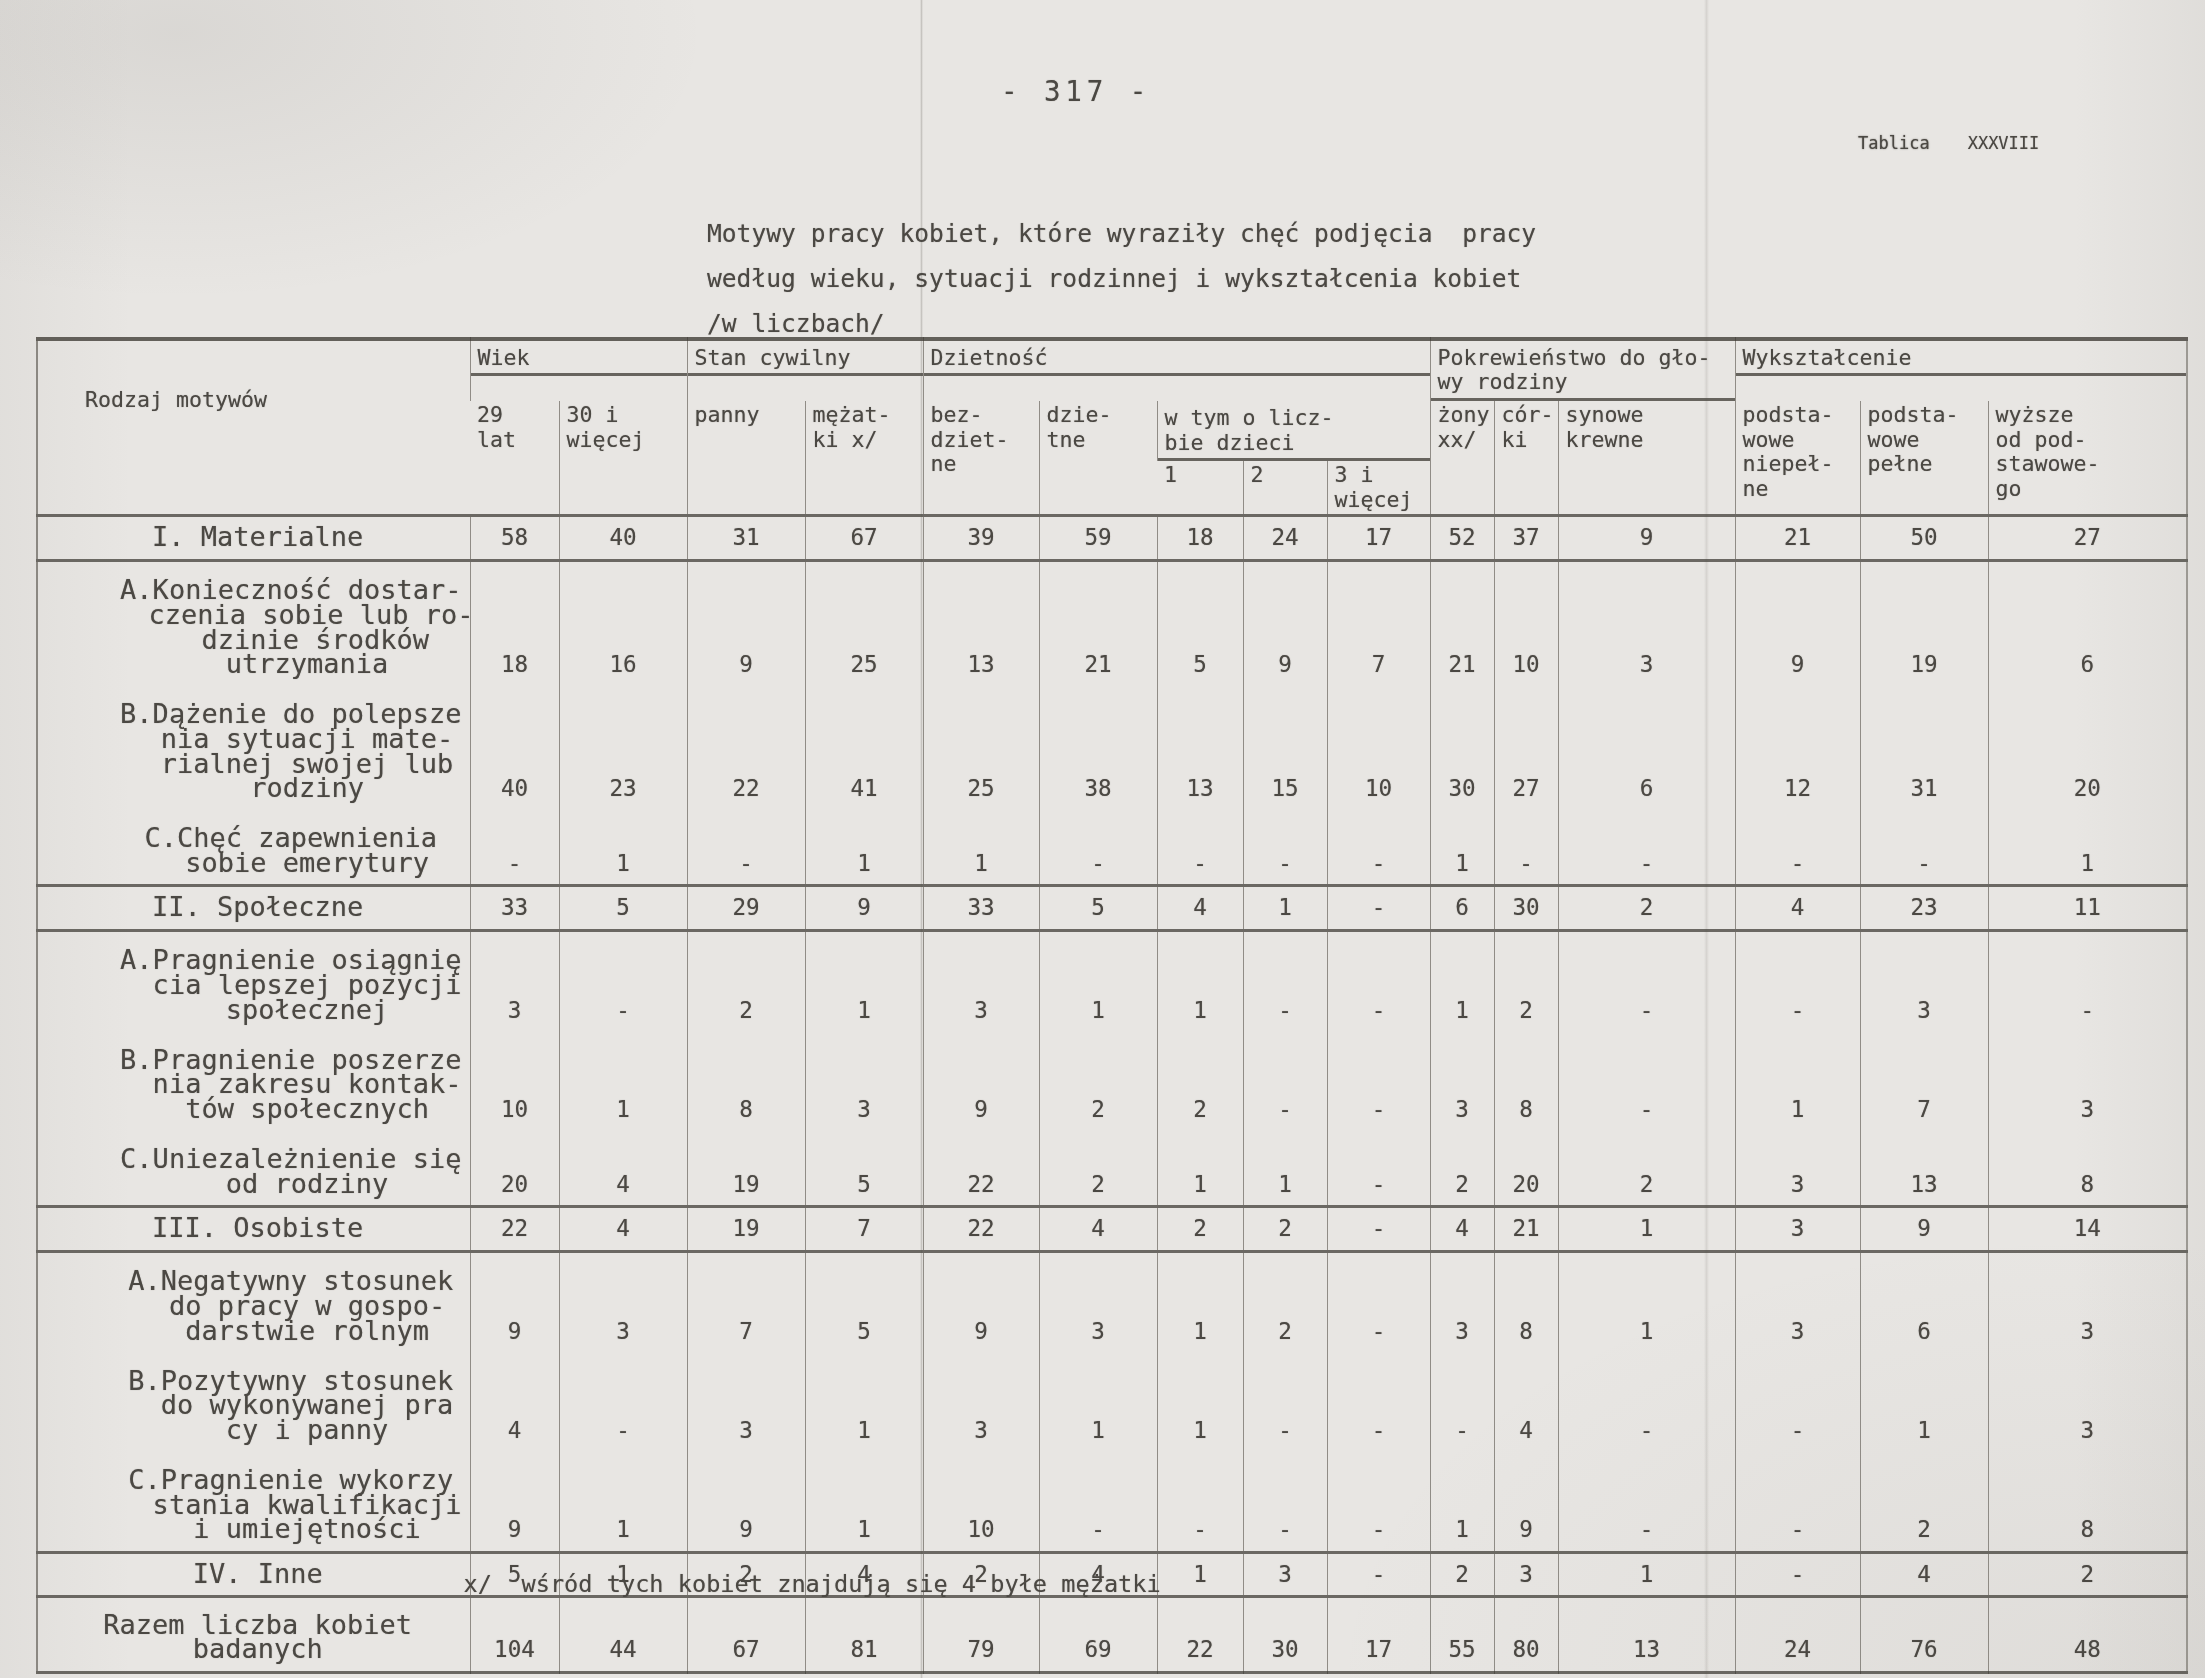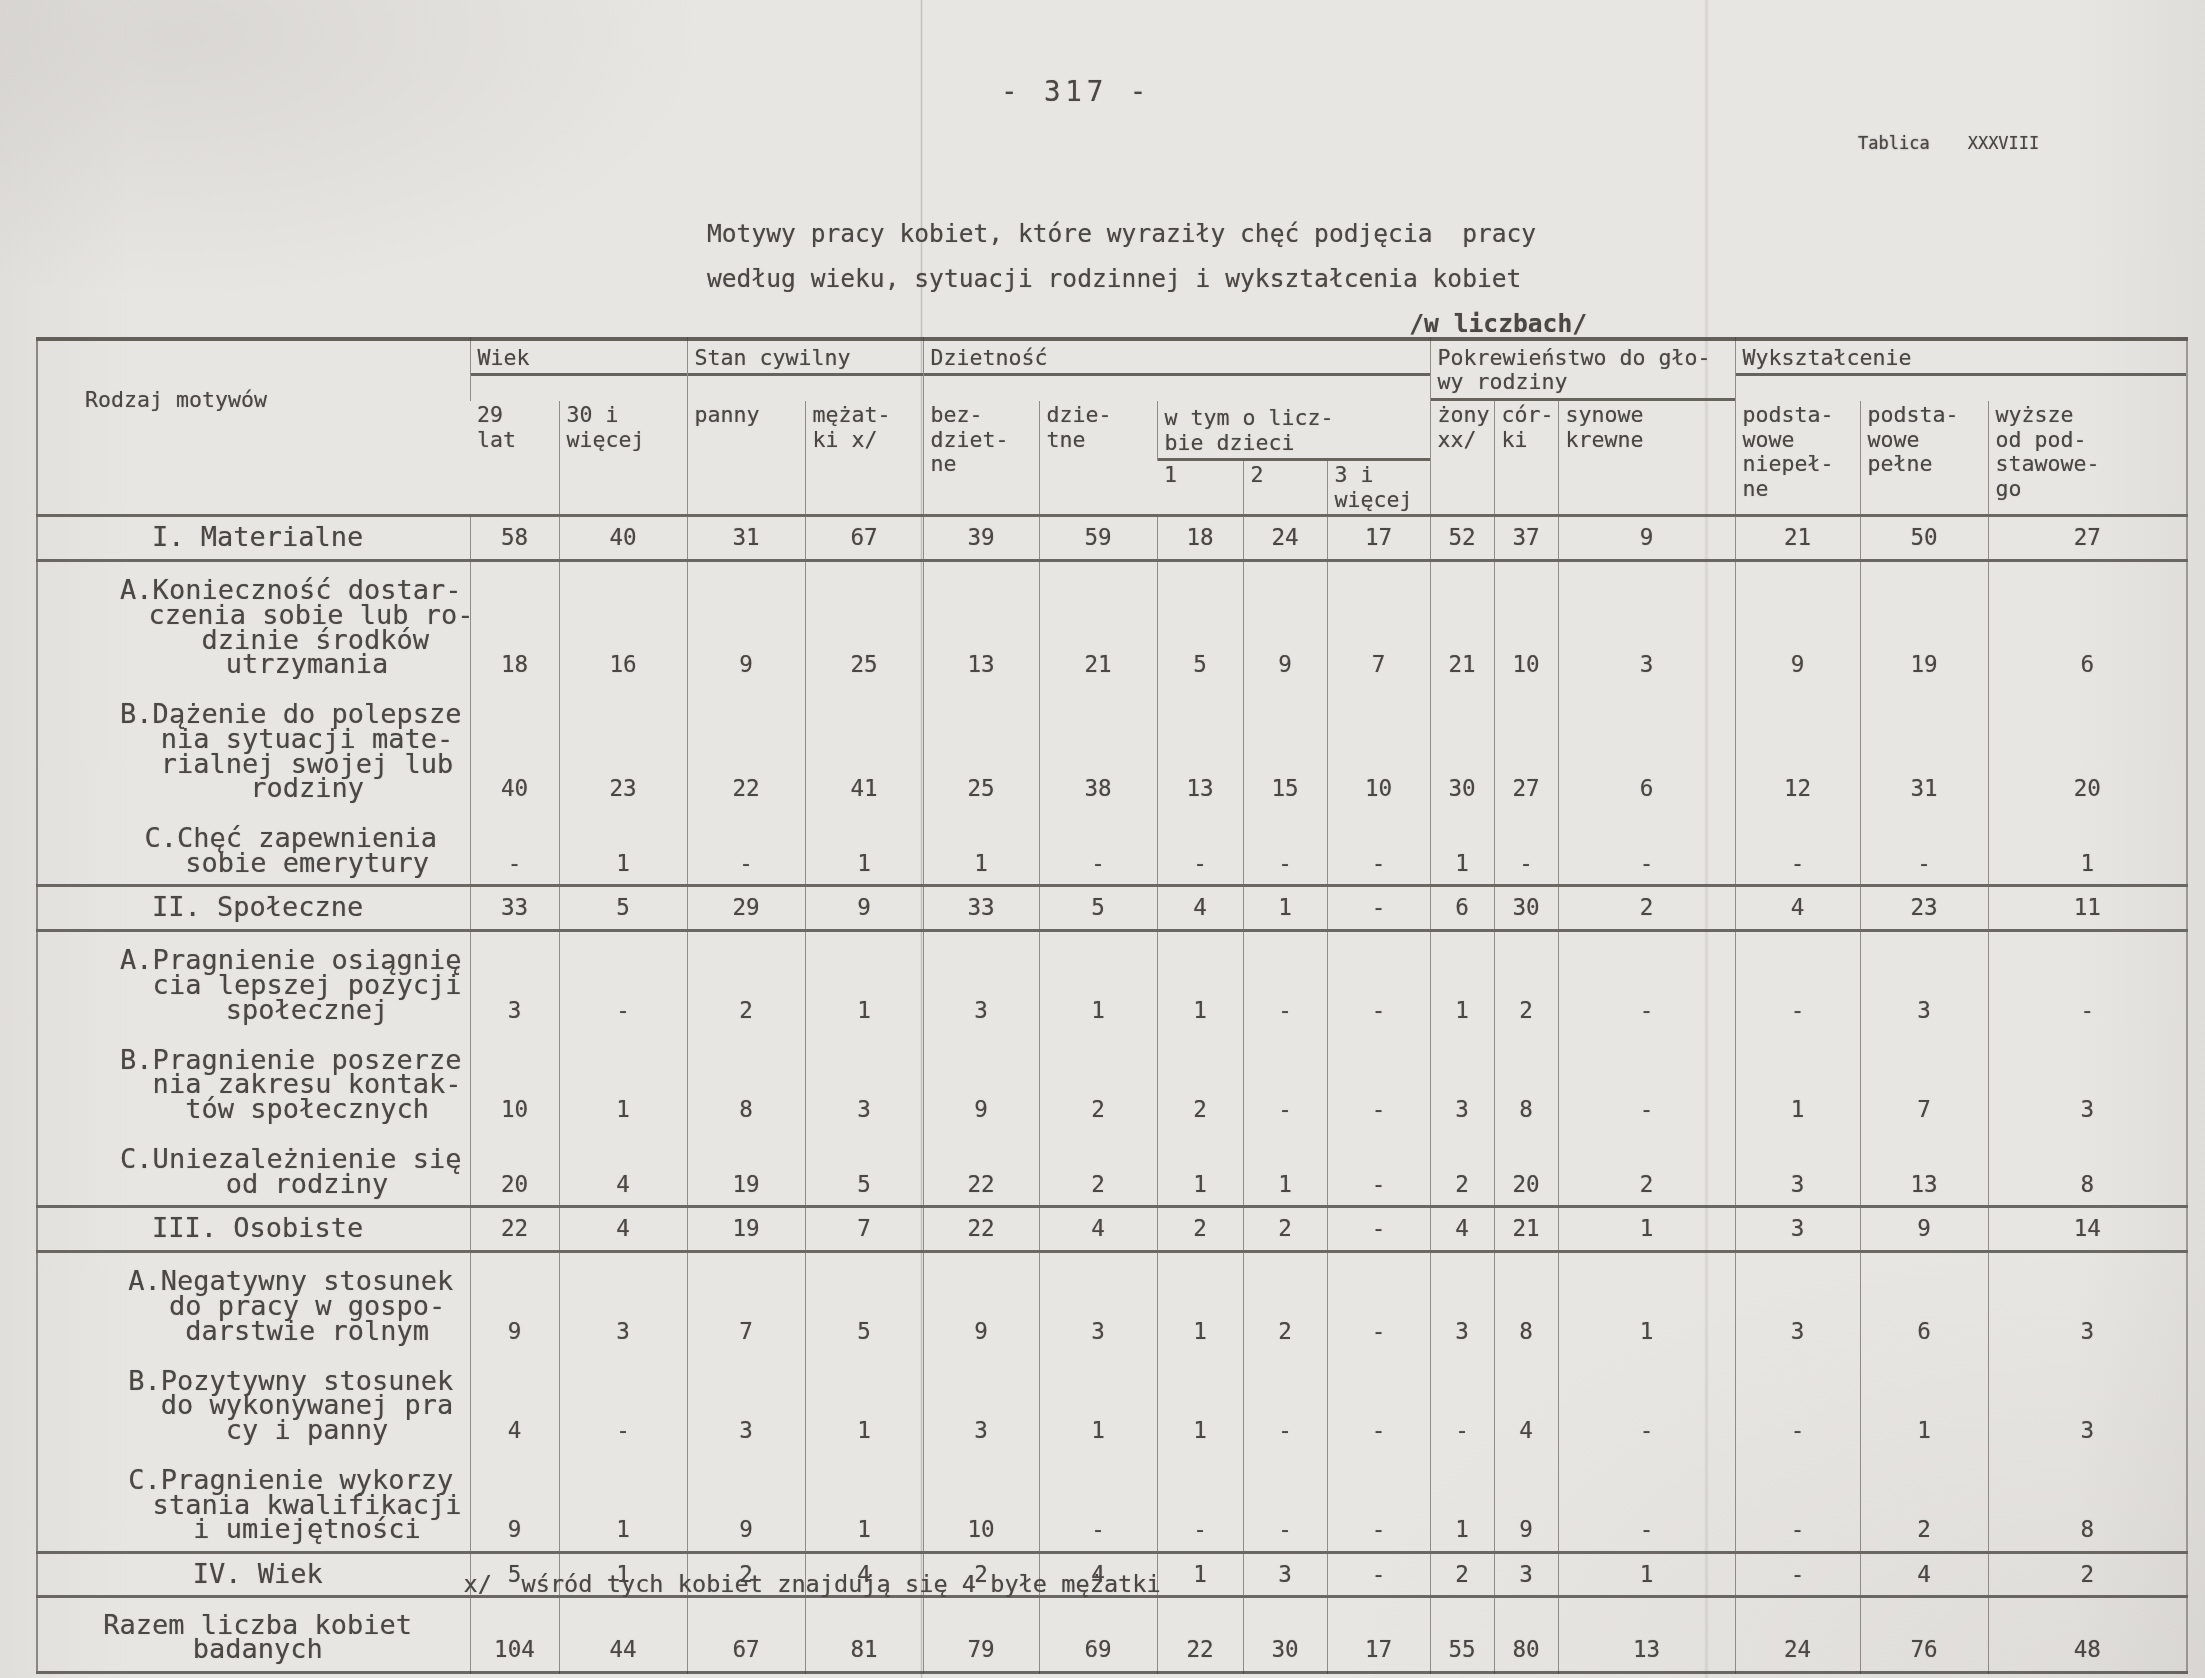--- a/index.html
+++ b/index.html
@@ -21,21 +21,21 @@
     background:linear-gradient(90deg, transparent, rgba(120,116,109,0.16), transparent);}
   .ink{text-shadow:0 0 1px rgba(84,80,74,0.55);}
   .ink-heavy{text-shadow:0 0 1.5px rgba(70,66,60,0.8);}
 
   #page-number{position:absolute;top:75px;left:1001px;font-size:27.5px;letter-spacing:4.9px;}
   #tablica-caption{position:absolute;top:133px;left:1858px;font-size:17px;}
   #tablica-caption .tab-word{margin-right:38px;}
 
   #title-block{position:absolute;top:211px;left:707px;width:880px;font-size:24.6px;line-height:45px;}
   #title-block .t-line{white-space:pre;}
-  #title-block .t-line3{text-align:right;font-weight:bold;}
+  #title-block .t-line3{text-align:left;}
 
   table#stats{
     position:absolute;left:36px;top:337px;width:2150px;
     border-collapse:collapse;table-layout:fixed;
     border-top:4.9px solid rgba(75,72,66,0.85);
     border-bottom:3.9px solid rgba(75,72,66,0.8);
     border-left:2px solid rgba(110,106,99,0.75);
     border-right:2px solid rgba(110,106,99,0.6);
   }
   #stats th, #stats td{
@@ -392,21 +392,21 @@
         <td class="val">-</td>
         <td class="val">-</td>
         <td class="val">1</td>
         <td class="val">9</td>
         <td class="val">-</td>
         <td class="val">-</td>
         <td class="val">2</td>
         <td class="val">8</td>
       </tr>
       <tr class="section">
-        <td class="label-col">IV. Wiek</td>
+        <td class="label-col">IV. Inne</td>
         <td class="val">5</td>
         <td class="val">1</td>
         <td class="val">2</td>
         <td class="val">4</td>
         <td class="val">2</td>
         <td class="val">4</td>
         <td class="val">1</td>
         <td class="val">3</td>
         <td class="val">-</td>
         <td class="val">2</td>

